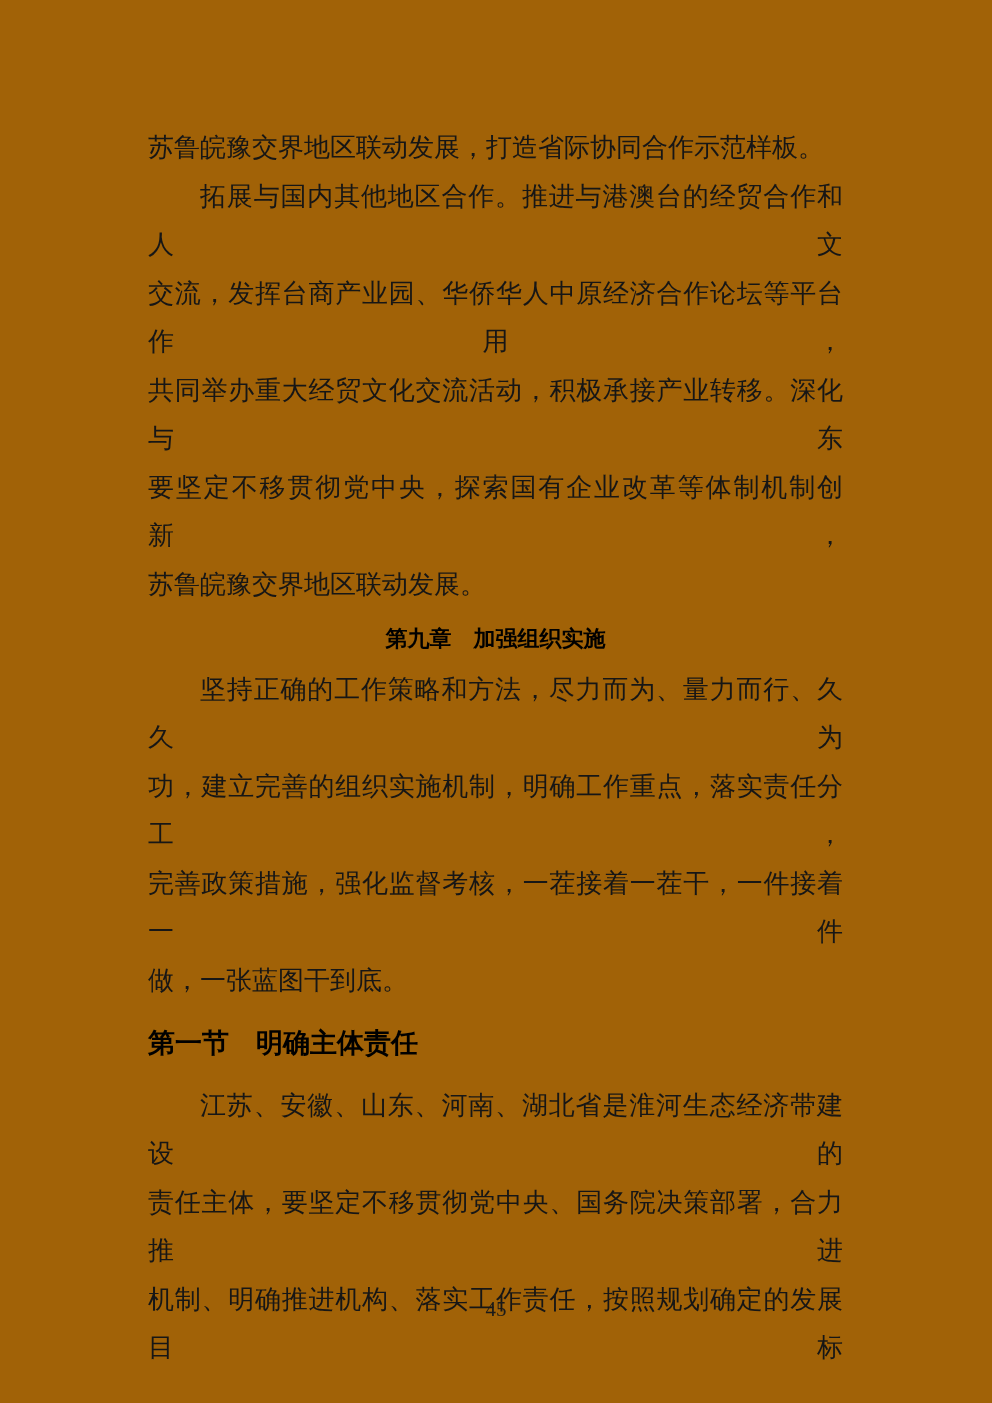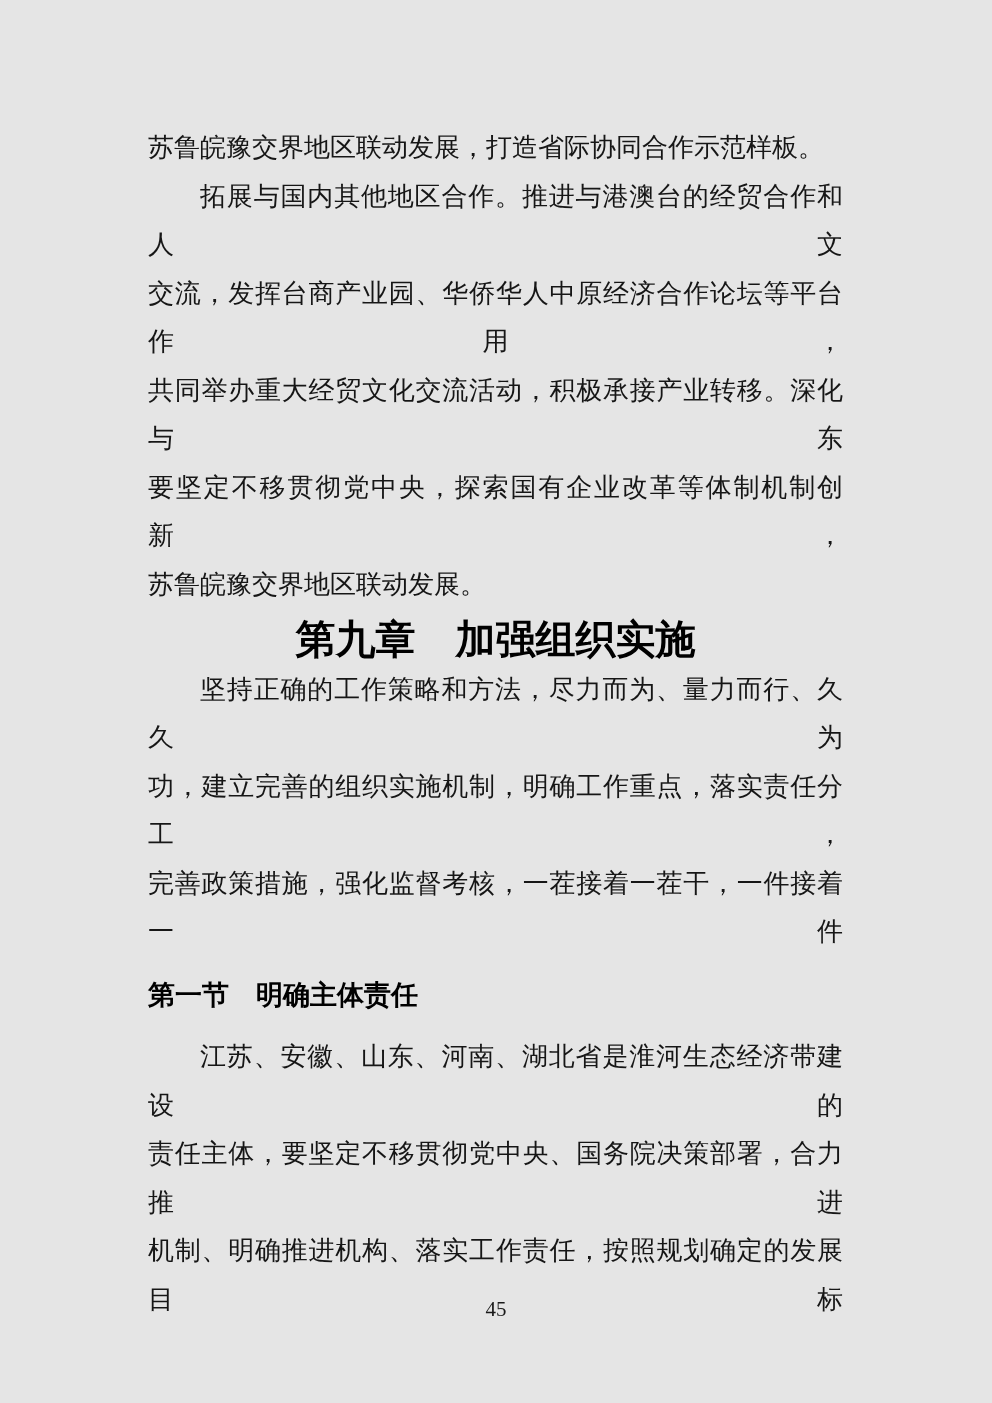--- a/index.html
+++ b/index.html
@@ -4,21 +4,21 @@
 <style>
   html, body {
     margin: 0;
     padding: 0;
     background: #ffffff;
   }
   .page {
     position: relative;
     width: 992px;
     height: 1403px;
-    background: #e5e5e5;
+    background: #a16207;
     overflow: hidden;
     font-family: "Liberation Serif", serif;
     color: #161616;
   }
   .content {
     position: absolute;
     left: 148px;
     top: 124px;
     width: 695px;
   }
@@ -36,21 +36,21 @@
   }
   .line.first {
     text-indent: 52px;
   }
   .line.end {
     text-align-last: left;
   }
   .chapter {
     font-family: "Liberation Sans", sans-serif;
     font-weight: bold;
-    font-size: 40px;
+    font-size: 22px;
     line-height: 48.5px;
     text-align: center;
     color: #000000;
     margin: 6px 0 2px 0;
   }
   .section {
     font-family: "Liberation Serif", serif;
     font-weight: bold;
     font-size: 27px;
     line-height: 48.5px;
@@ -87,20 +87,21 @@
       <div class="line">要坚定不移贯彻党中央，探索国有企业改革等体制机制创新，</div>
       <div class="line end">苏鲁皖豫交界地区联动发展。</div>
     </div>
 
     <div class="chapter">第九章　加强组织实施</div>
 
     <div class="para">
       <div class="line first">坚持正确的工作策略和方法，尽力而为、量力而行、久久为</div>
       <div class="line">功，建立完善的组织实施机制，明确工作重点，落实责任分工，</div>
       <div class="line">完善政策措施，强化监督考核，一茬接着一茬干，一件接着一件</div>
+      <div class="line end">做，一张蓝图干到底。</div>
     </div>
 
     <div class="section">第一节　明确主体责任</div>
 
     <div class="para">
       <div class="line first">江苏、安徽、山东、河南、湖北省是淮河生态经济带建设的</div>
       <div class="line">责任主体，要坚定不移贯彻党中央、国务院决策部署，合力推进</div>
       <div class="line">机制、明确推进机构、落实工作责任，按照规划确定的发展目标</div>
 
     </div>

